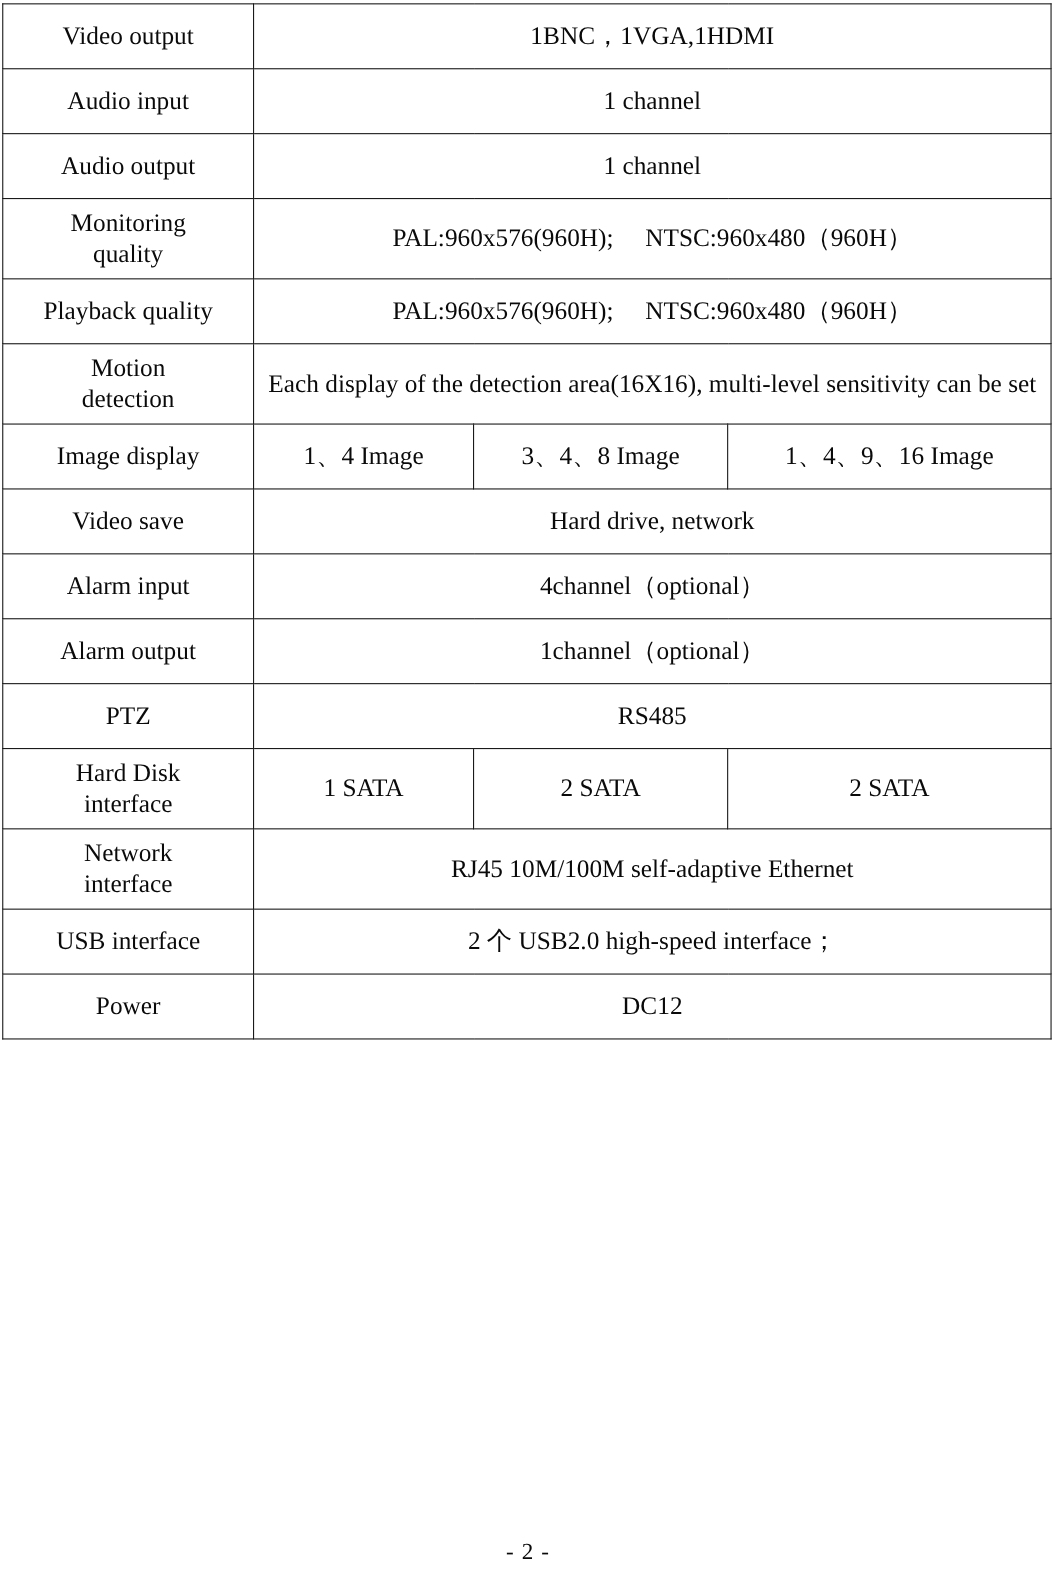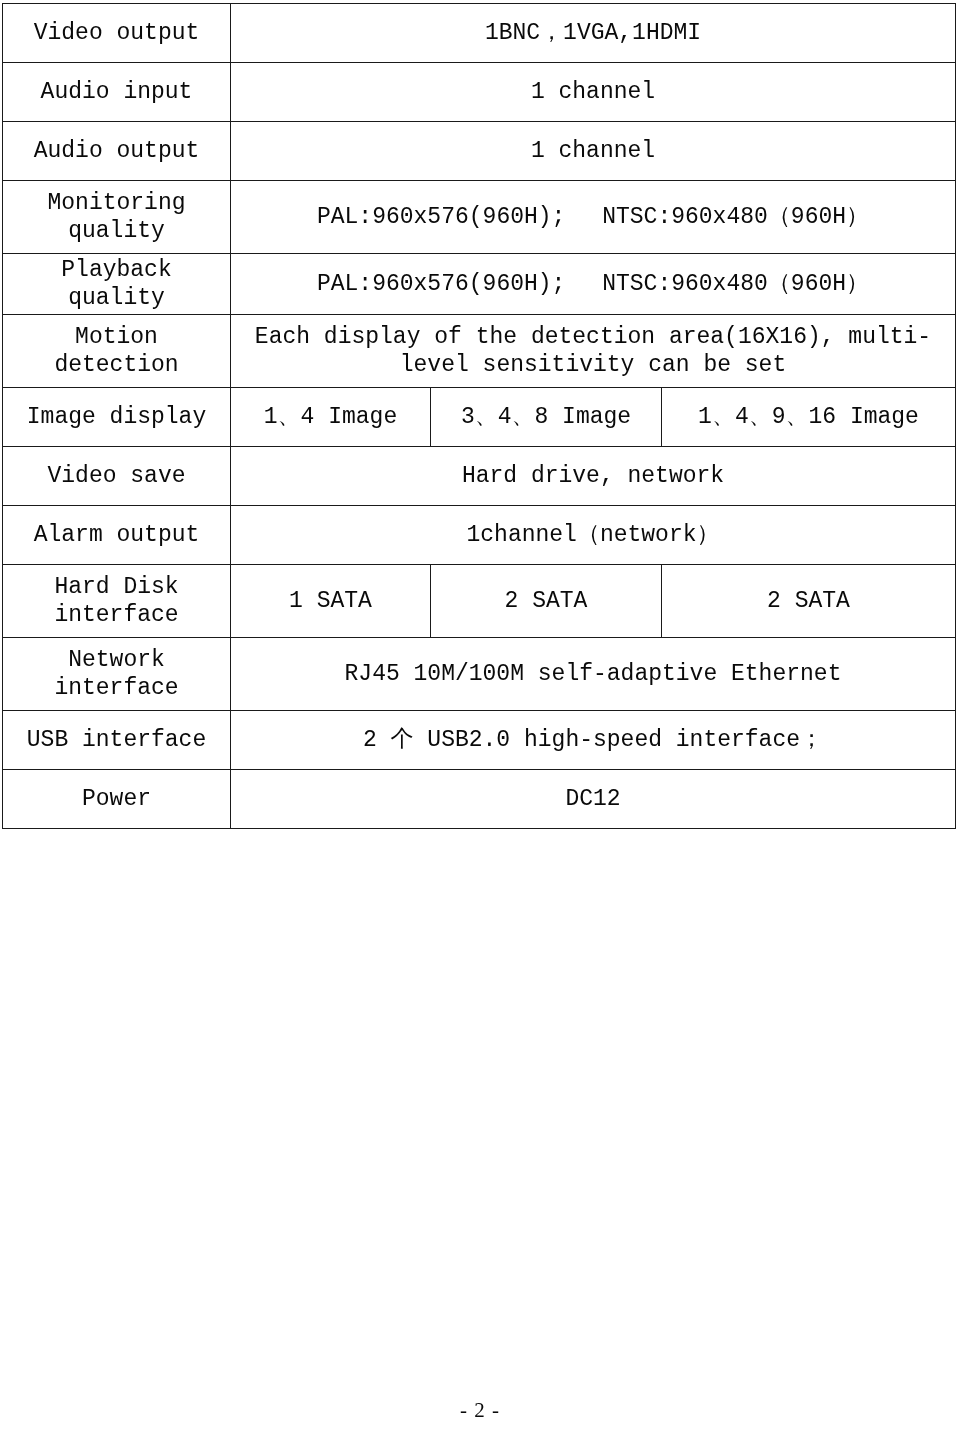--- a/index.html
+++ b/index.html
@@ -33,21 +33,21 @@
     table-layout: fixed;
   }
 
   .spec-table td {
     border: 1.6px solid #1a1a1a;
     padding: 2px 4px;
     text-align: center;
     vertical-align: middle;
     font-size: 23px;
     line-height: 1.22;
-    font-family: Liberation Mono, monospace;
+    font-family: Liberation Serif, serif;
     color: #0a0a0a;
     letter-spacing: 0px;
   }
 
   .col-label {
     width: 228px;
   }
 
   .c-sub-a { width: 200px; }
   .c-sub-b { width: 231px; }
@@ -132,26 +132,34 @@
         <td>3、4、8 Image</td>
         <td>1、4、9、16 Image</td>
       </tr>
 
 
       <tr class="r-sm">
         <td>Video save</td>
         <td colspan="3">Hard drive, network</td>
       </tr>
 
+      <tr class="r-sm">
+        <td>Alarm input</td>
+        <td colspan="3">4channel（optional）</td>
+      </tr>
 
       <tr class="r-sm">
         <td>Alarm output</td>
-        <td colspan="3">1channel（network）</td>
+        <td colspan="3">1channel（optional）</td>
       </tr>
 
+      <tr class="r-sm">
+        <td>PTZ</td>
+        <td colspan="3">RS485</td>
+      </tr>
 
       <tr class="r-tall">
         <td class="cell-two-line">
           <div>Hard Disk</div>
           <div>interface</div>
         </td>
         <td>1 SATA</td>
         <td>2 SATA</td>
         <td>2 SATA</td>
       </tr>

